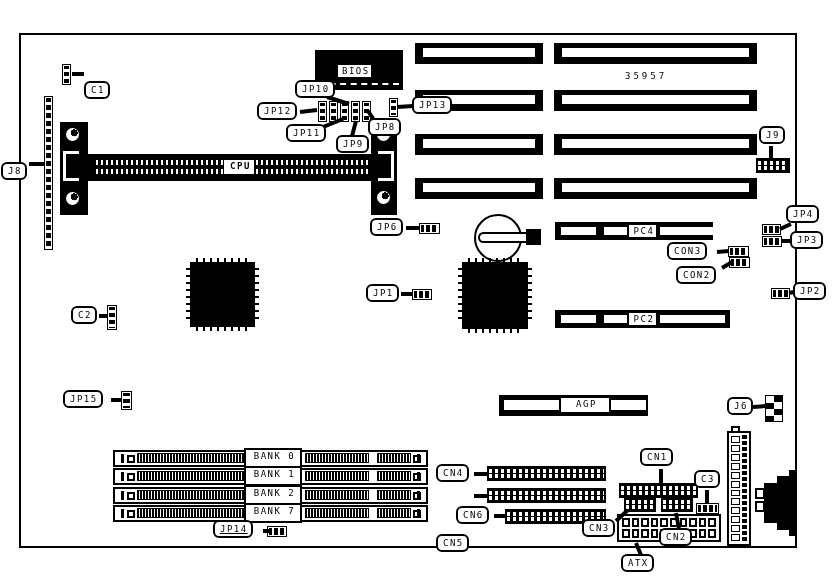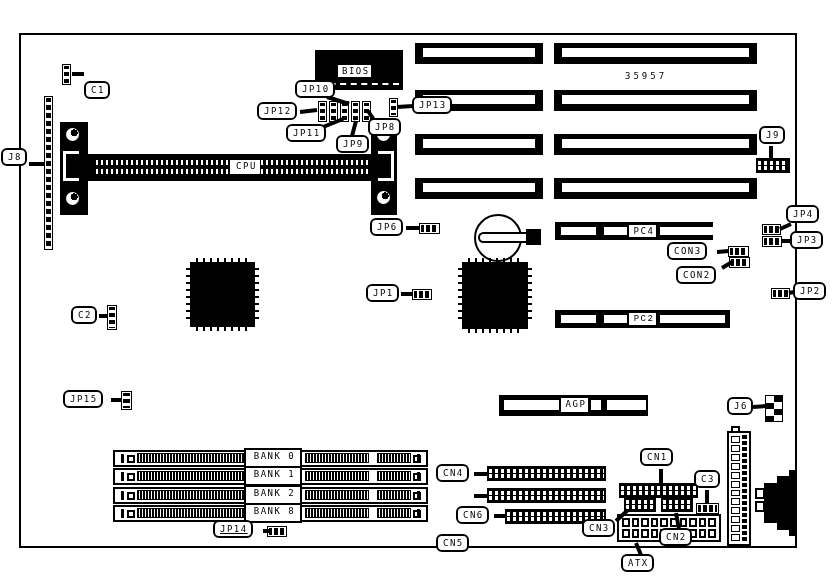--- a/index.html
+++ b/index.html
@@ -89,21 +89,21 @@
   <div class="vstrip" style="left:44px;top:96px;width:9px;height:154px;background-image:repeating-linear-gradient(180deg,#000 0 5px,#fff 5px 8px);"></div>
 
   <div class="blk" style="left:60px;top:122px;width:28px;height:93px;z-index:10;">
     <div class="hole" style="left:6px;top:6px;"></div>
     <div class="hole" style="left:6px;top:70px;"></div>
   </div>
   <div class="wbr" style="left:63px;top:151px;border-right:none;"></div>
   <div class="blk" style="left:84px;top:154px;width:293px;height:27px;z-index:10;"></div>
   <div class="ticks" style="left:96px;top:160px;width:272px;"></div>
   <div class="ticks" style="left:96px;top:169px;width:272px;"></div>
-  <div class="chipbox" style="left:229px;top:159px;width:32px;height:16px;border-width:1px;">CPU</div>
+  <div class="chipbox" style="left:223px;top:159px;width:32px;height:16px;border-width:1px;font-weight:bold;">CPU</div>
   <div class="blk" style="left:371px;top:122px;width:26px;height:93px;z-index:10;">
     <div class="hole" style="left:6px;top:6px;"></div>
     <div class="hole" style="left:6px;top:69px;"></div>
   </div>
   <div class="wbr" style="left:378px;top:151px;border-left:none;"></div>
 
   <div class="blk" style="left:315px;top:50px;width:88px;height:40px;z-index:10;">
     <div class="abs" style="left:4px;top:33px;width:80px;border-top:2px dashed #fff;"></div>
   </div>
   <div class="chipbox" style="left:336px;top:63px;">BIOS</div>
@@ -144,42 +144,42 @@
       <span class="pl"></span>
       <span class="pr"></span>
   </div>
 
   <div class="pci" style="left:555px;top:222px;width:158px;height:18px;">
     <span class="pw" style="left:6px;width:35px;"></span>
       <span class="pw" style="left:49px;width:24px;"></span>
     <div class="chipbox" style="left:72px;top:1px;width:31px;height:16px;">PC4</div>
     <span class="pw" style="left:105px;width:65px;"></span>
   </div>
-  <div class="pci" style="left:555px;top:310px;width:175px;height:18px;font-family:Liberation Mono, monospace;">
+  <div class="pci" style="left:555px;top:310px;width:175px;height:18px;">
     <span class="pw" style="left:6px;width:35px;"></span>
       <span class="pw" style="left:49px;width:24px;"></span>
     <div class="chipbox" style="left:72px;top:1px;width:31px;height:16px;">PC2</div>
     <span class="pw" style="left:105px;width:65px;"></span>
   </div>
 
   <div class="hstrip" style="left:728px;top:246px;width:21px;height:11px;"></div>
   <div class="hstrip" style="left:729px;top:257px;width:21px;height:11px;"></div>
 
   <div class="hstrip" style="left:762px;top:224px;width:19px;height:11px;"></div>
   <div class="hstrip" style="left:762px;top:236px;width:20px;height:11px;"></div>
   <div class="hstrip" style="left:771px;top:288px;width:19px;height:11px;"></div>
 
   <div class="hstrip" style="left:419px;top:223px;width:21px;height:11px;"></div>
   <div class="hstrip" style="left:412px;top:289px;width:20px;height:11px;"></div>
   <div class="vstrip" style="left:107px;top:305px;width:10px;height:25px;"></div>
   <div class="vstrip" style="left:121px;top:391px;width:11px;height:19px;"></div>
 
   <div class="pci" style="left:499px;top:395px;width:149px;height:21px;">
     <span class="pw" style="left:5px;width:57px;top:5px;height:10px;"></span>
-    <div class="chipbox" style="left:60px;top:1px;width:31px;height:18px;">AGP</div>
+    <div class="chipbox" style="left:60px;top:1px;width:52px;height:18px;">AGP</div>
     <span class="pw" style="left:92px;width:10px;top:5px;height:10px;"></span>
     <span class="pw" style="left:108px;width:39px;top:5px;height:10px;"></span>
   </div>
 
   <div class="checker" style="left:765px;top:395px;width:18px;height:27px;"></div>
 
   <div class="bank" style="left:113px;top:450px;width:315px;height:17px;">
     <span class="cbar" style="left:6px;"></span>
       <span class="clip" style="left:12px;"></span>
     <span class="hat" style="left:22px;width:110px;"></span>
@@ -211,21 +211,21 @@
       <span class="clip" style="left:12px;"></span>
     <span class="hat" style="left:22px;width:110px;"></span>
     <span class="hat" style="left:190px;width:64px;"></span>
     <span class="hat" style="left:262px;width:34px;"></span>
     <span class="clip" style="left:298px;"></span>
       <span class="cbar" style="right:6px;"></span>
   </div>
   <div class="chipbox" style="left:244px;top:448px;width:58px;height:20px;z-index:22;">BANK 0</div>
   <div class="chipbox" style="left:244px;top:466px;width:58px;height:20px;z-index:22;">BANK 1</div>
   <div class="chipbox" style="left:244px;top:485px;width:58px;height:20px;z-index:22;">BANK 2</div>
-  <div class="chipbox" style="left:244px;top:503px;width:58px;height:20px;z-index:22;">BANK 8</div>
+  <div class="chipbox" style="left:244px;top:503px;width:58px;height:20px;z-index:22;">BANK 7</div>
   <div class="hstrip" style="left:267px;top:526px;width:20px;height:11px;"></div>
 
   <div class="hdr2" style="left:487px;top:466px;width:119px;height:15px;">
       <i></i>
       <i></i>
     </div>
   <div class="hdr2" style="left:487px;top:488px;width:119px;height:15px;">
       <i></i>
       <i></i>
     </div>
@@ -326,21 +326,21 @@
       <line x1="494" y1="516" x2="506" y2="516"></line>
       <line x1="661" y1="469" x2="661" y2="484"></line>
       <line x1="707" y1="490" x2="707" y2="504"></line>
       <line x1="616" y1="521" x2="628" y2="510"></line>
       <line x1="679" y1="529" x2="676" y2="513"></line>
       <line x1="641" y1="555" x2="636" y2="543"></line>
     </g>
   </svg>
 
   <div class="cal" style="left:84px;top:81px;">C1</div>
-  <div class="cal" style="left:1px;top:148px;">J8</div>
+  <div class="cal" style="left:1px;top:162px;">J8</div>
   <div class="cal" style="left:295px;top:80px;">JP10</div>
   <div class="cal" style="left:257px;top:102px;text-align:center;">JP12</div>
   <div class="cal" style="left:286px;top:124px;">JP11</div>
   <div class="cal" style="left:336px;top:135px;">JP9</div>
   <div class="cal" style="left:368px;top:118px;">JP8</div>
   <div class="cal" style="left:412px;top:96px;">JP13</div>
   <div class="cal" style="left:759px;top:126px;">J9</div>
   <div class="cal" style="left:786px;top:205px;">JP4</div>
   <div class="cal" style="left:790px;top:231px;">JP3</div>
   <div class="cal" style="left:793px;top:282px;">JP2</div>

